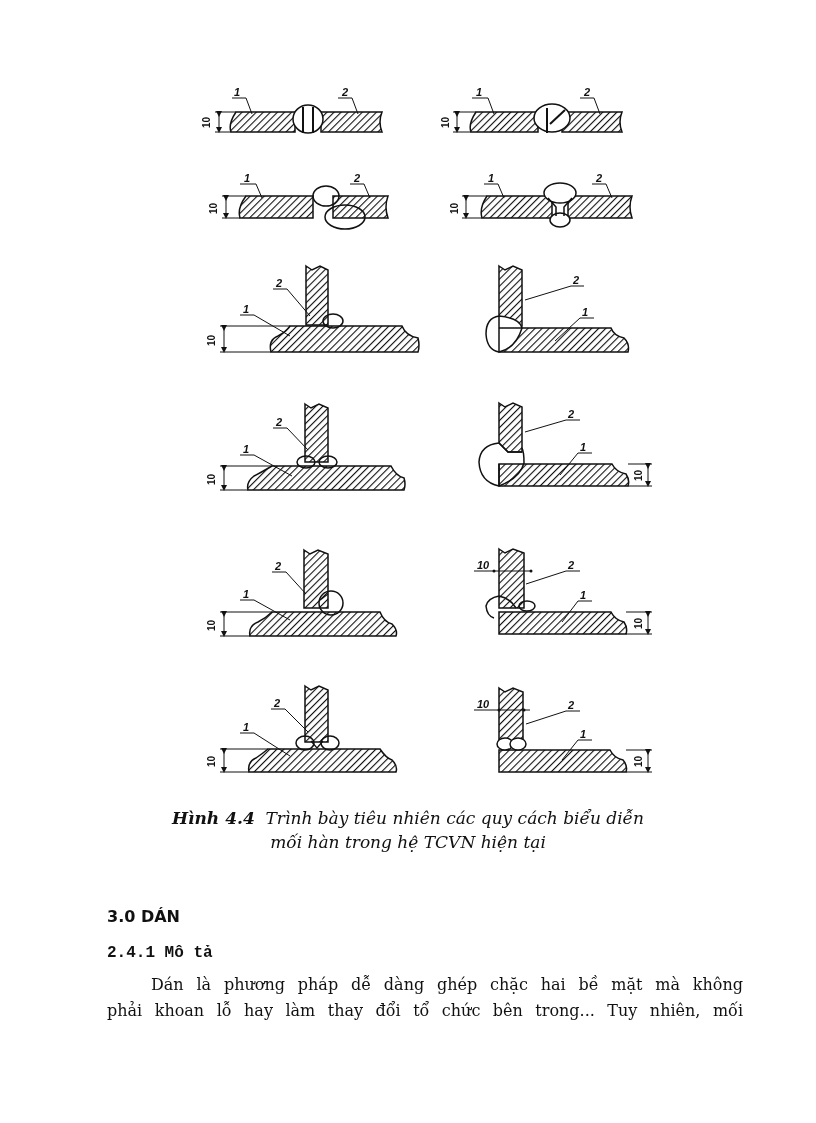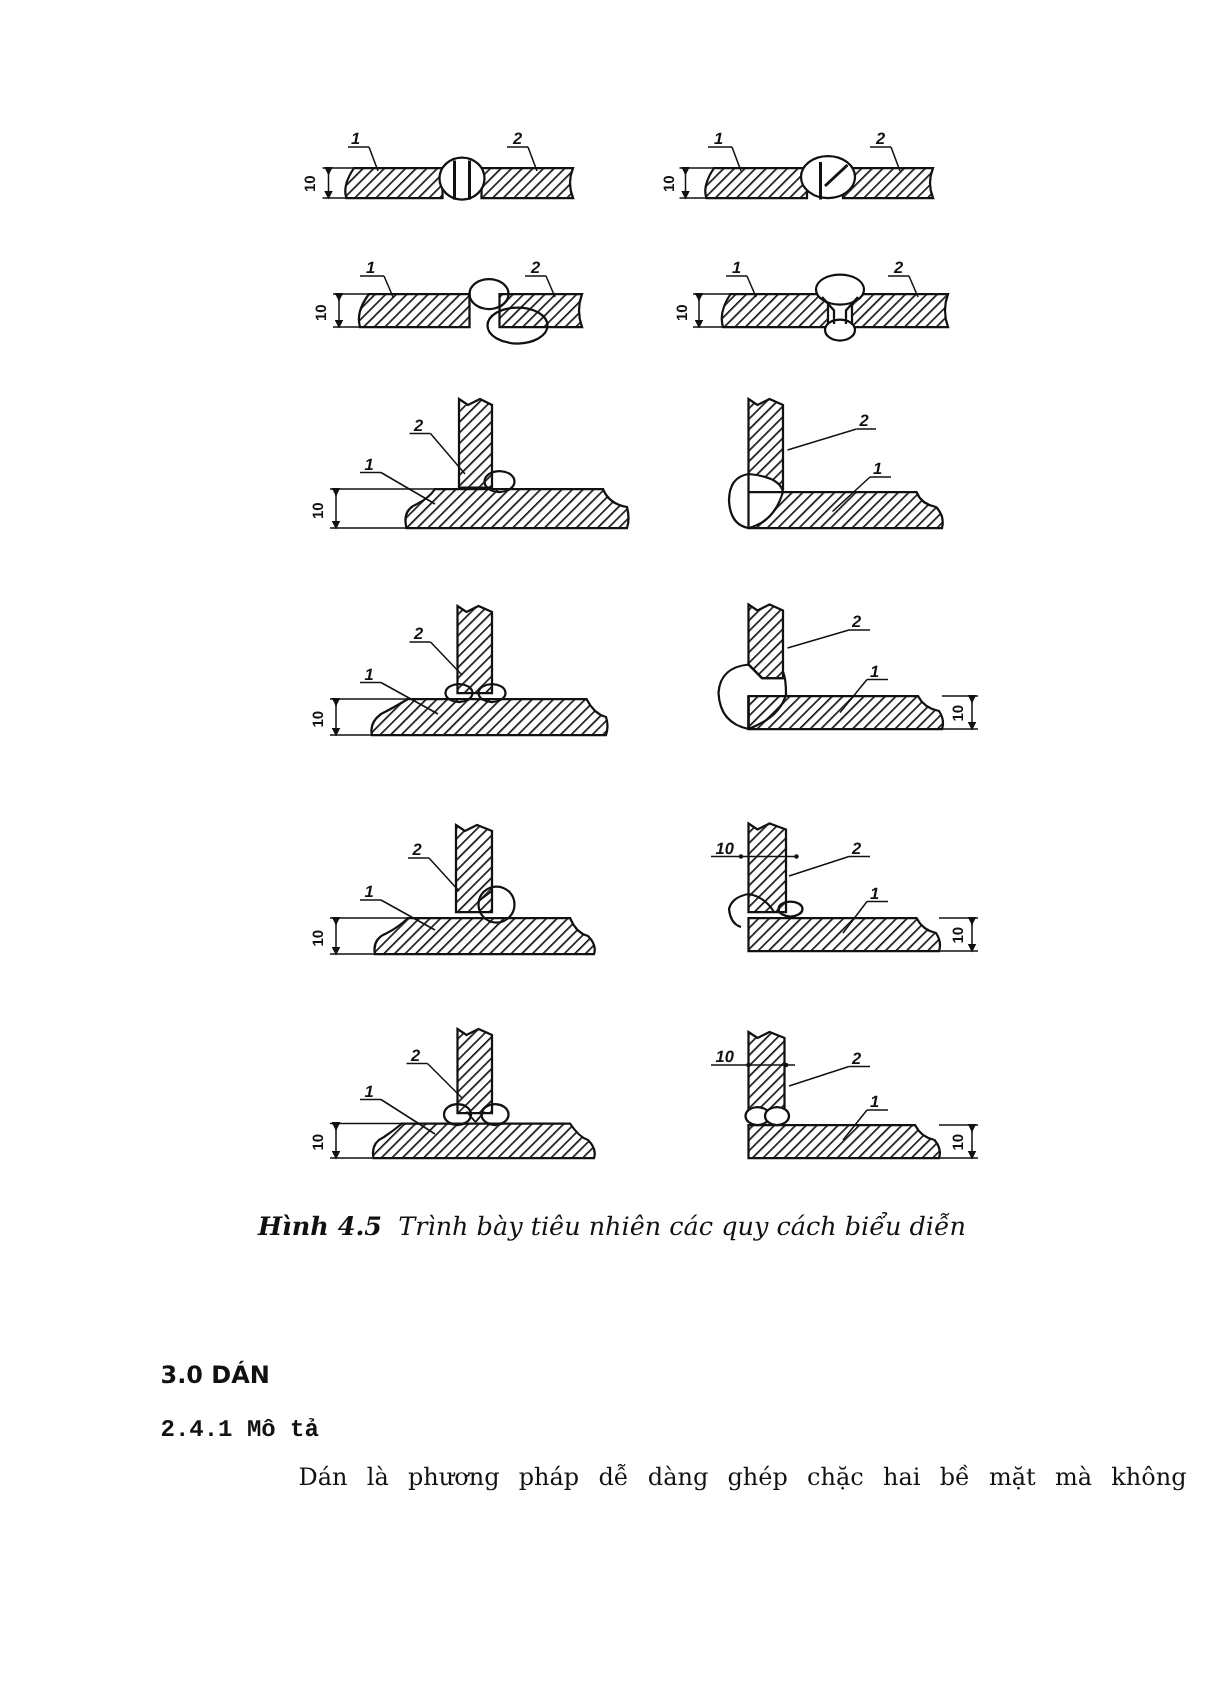--- a/index.html
+++ b/index.html
@@ -4,21 +4,21 @@
 <style>
   html, body { margin:0; padding:0; background:#fff; }
   body { width:816px; height:1123px; position:relative; overflow:hidden; font-family:"DejaVu Serif", serif; color:#111; }
   svg.fig { position:absolute; left:0; top:0; width:816px; height:800px; }
   .lbl { font-family:"Liberation Sans", sans-serif; font-style:italic; font-weight:bold; font-size:11px; fill:#111; }
   .dim { font-family:"Liberation Sans", sans-serif; font-weight:bold; font-size:10px; fill:#111; }
   .caption { position:absolute; left:100px; width:616px; top:806px; text-align:center; font-family:"DejaVu Serif", serif; font-style:italic; font-size:17px; line-height:24px; }
   .caption b { font-weight:bold; }
   .h2 { position:absolute; left:107px; top:907px; font-family:"DejaVu Sans", sans-serif; font-weight:bold; font-size:16px; }
   .h3 { position:absolute; left:107px; top:944px; font-family:Liberation Mono, monospace; font-weight:bold; font-size:16px; }
-  .para { position:absolute; left:107px; width:636px; top:972px; font-family:"DejaVu Serif", serif; font-size:16px; line-height:26px; text-align:justify; text-align-last:justify;margin-left:48px; }
+  .para { position:absolute; left:107px; width:636px; top:972px; font-family:"DejaVu Serif", serif; font-size:16px; line-height:26px; text-align:justify; text-align-last:justify; }
   .para .indent { display:inline-block; width:44px; }
 </style>
 </head>
 <body>
 
 <svg class="fig" viewBox="0 0 816 800" xmlns="http://www.w3.org/2000/svg">
   <defs>
     <pattern id="hatch" patternUnits="userSpaceOnUse" width="5" height="5" patternTransform="rotate(45)">
       <rect width="5" height="5" fill="#fff"></rect>
       <line x1="0" y1="0" x2="0" y2="5" stroke="#111" stroke-width="2.2"></line>
@@ -237,21 +237,23 @@
     <line x1="578" y1="740" x2="592" y2="740" stroke="#111"></line>
     <text class="lbl" x="580" y="738">1</text>
     <line x1="626" y1="750" x2="652" y2="750" stroke="#111"></line>
     <line x1="626" y1="772" x2="652" y2="772" stroke="#111"></line>
     <line x1="648" y1="752" x2="648" y2="770" stroke="#111" marker-start="url(#arr)" marker-end="url(#arr)"></line>
     <text class="dim" transform="translate(642,767) rotate(-90)">10</text>
   </g>
 </svg>
 
 <div class="caption">
-  <div><b>Hình 4.5</b>&nbsp; <span>Trình bày tiêu nhiên các quy cách biểu diễn</span></div>
+  <div><b>Hình 4.4</b>&nbsp; <span>Trình bày tiêu nhiên các quy cách biểu diễn</span></div>
+  <div>mối hàn trong hệ TCVN hiện tại</div>
 </div>
 
 <div class="h2">3.0  DÁN</div>
 <div class="h3">2.4.1  Mô tả</div>
 
 <div class="para">
   <div><span class="indent"></span><span>Dán là phương pháp dễ dàng ghép chặc hai bề mặt mà không</span></div>
+  <div>phải khoan lỗ hay làm thay đổi tổ chức bên trong... Tuy nhiên, mối</div>
 </div>
 
 </body></html>

